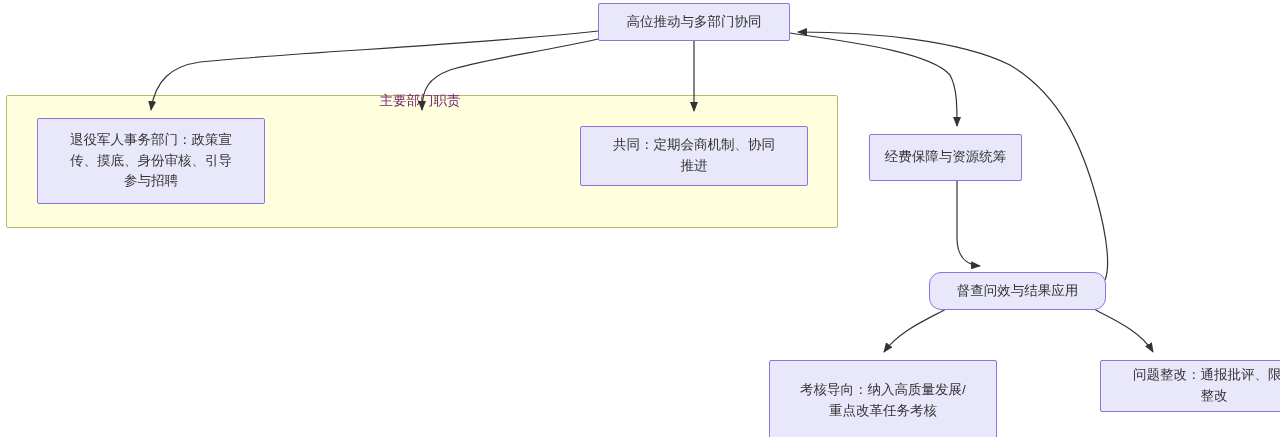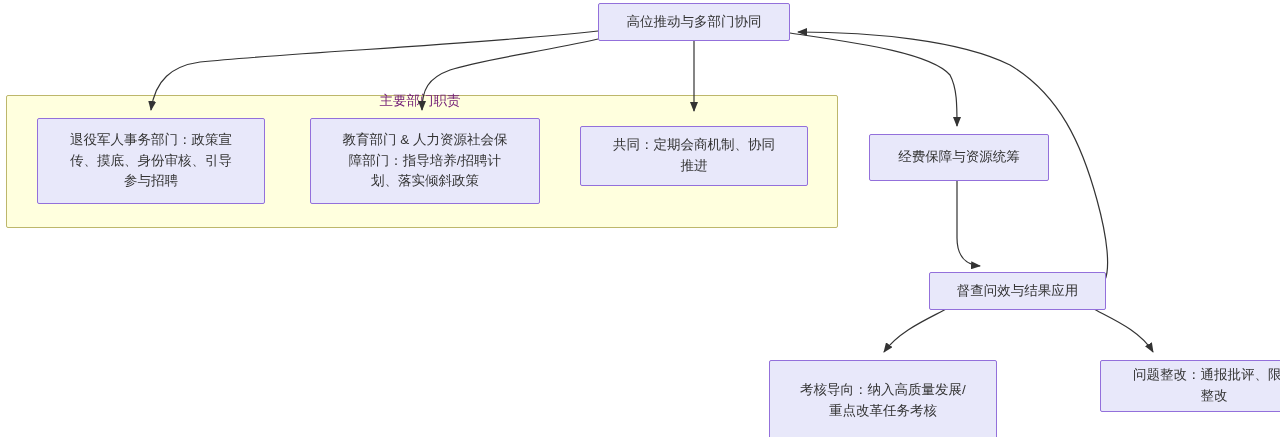--- a/index.html
+++ b/index.html
@@ -99,36 +99,31 @@
   <div class="node" style="left:598px; top:3px; width:192px; height:38px;">
     <span>高位推动与多部门协同</span>
   </div>
 
   <div class="node" style="left:37px; top:118px; width:228px; height:86px;">
     <span>退役军人事务部门：政策宣
 传、摸底、身份审核、引导
 参与招聘</span>
   </div>
 
-  <div class="node" style="left:310px; top:118px; width:230px; height:86px;">
-    <span>教育部门 &amp; 人力资源社会保
-障部门：指导培养/招聘计
-划、落实倾斜政策</span>
-  </div>
 
   <div class="node" style="left:580px; top:126px; width:228px; height:60px;">
     <span>共同：定期会商机制、协同
 推进</span>
   </div>
 
-  <div class="node" style="left:869px; top:134px; width:180px; height:47px;">
+  <div class="node" style="left:869px; top:134px; width:153px; height:47px;">
     <span>经费保障与资源统筹</span>
   </div>
 
-  <div class="node" style="left:929px; top:272px; width:177px; height:38px;">
+  <div class="node" style="left:929px; top:272px; width:177px; height:38px;border-radius:12px;">
     <span>督查问效与结果应用</span>
   </div>
 
   <div class="node" style="left:769px; top:360px; width:228px; height:82px;">
     <span>考核导向：纳入高质量发展/
 重点改革任务考核</span>
   </div>
 
   <div class="node" style="left:1100px; top:360px; width:228px; height:52px;">
     <span>问题整改：通报批评、限期

